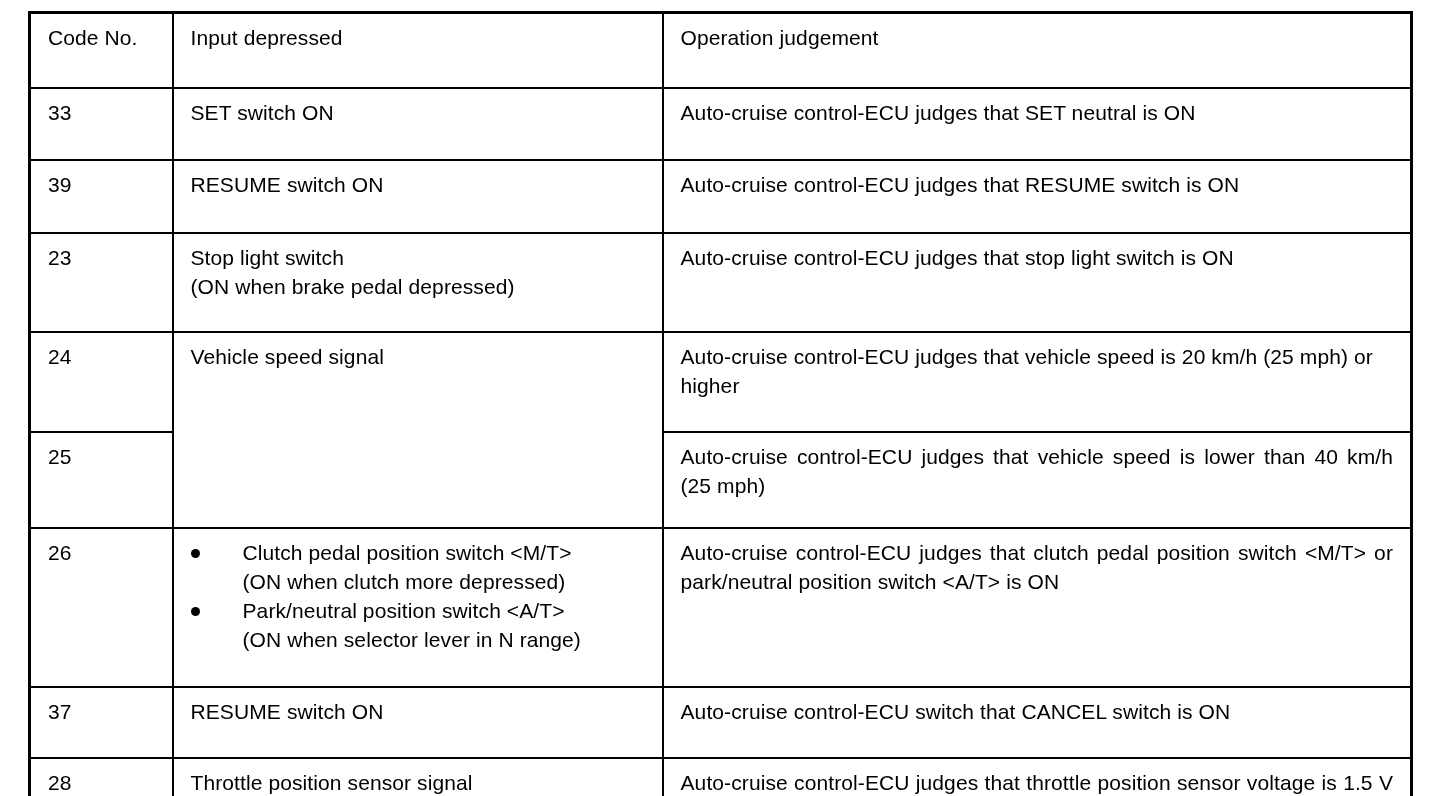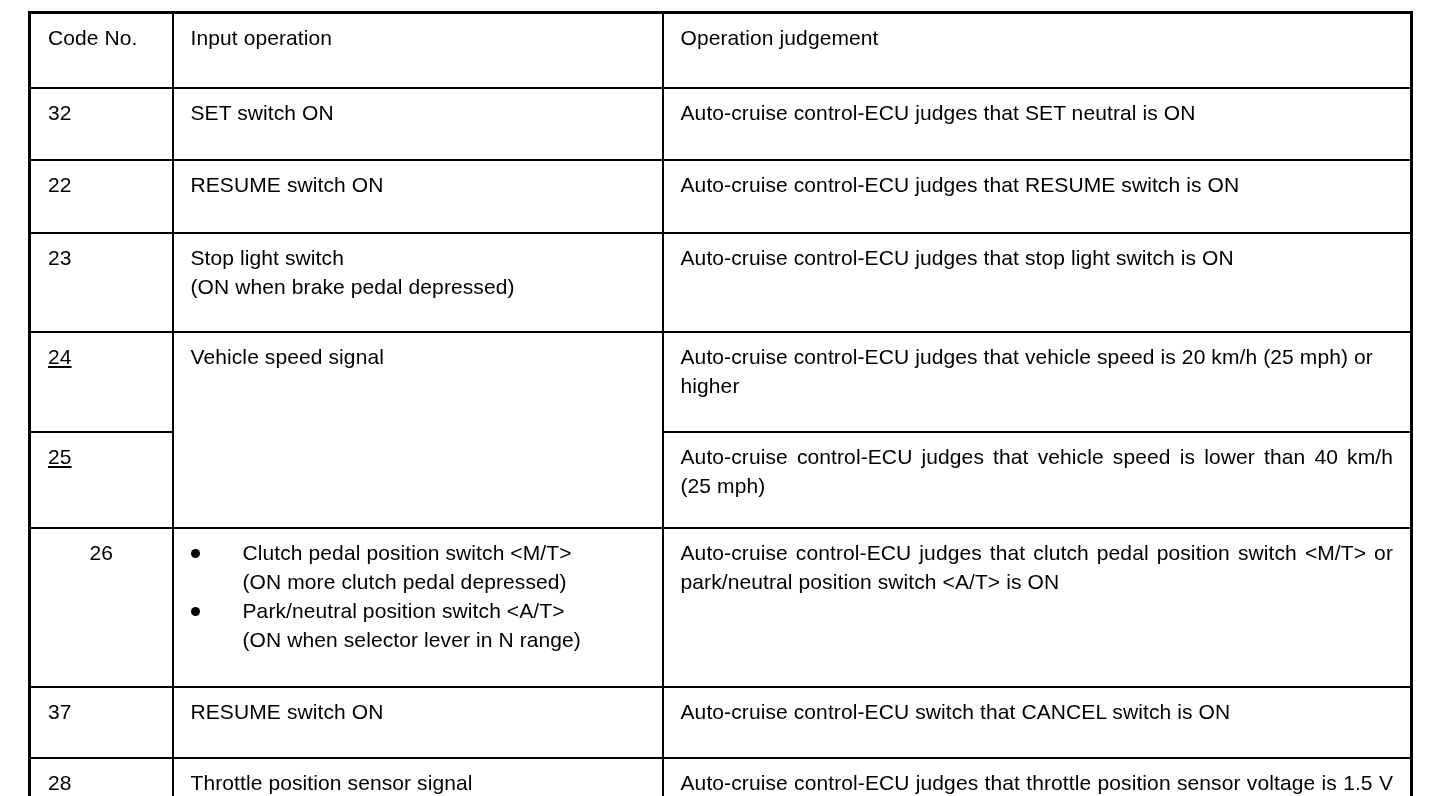--- a/index.html
+++ b/index.html
@@ -109,64 +109,64 @@
   <table id="code-table">
     <colgroup>
       <col class="col-code">
       <col class="col-input">
       <col class="col-judge">
     </colgroup>
     <tbody>
 
       <tr>
         <td class="cell-code" style="height:58px;">Code No.</td>
-        <td class="cell-input">Input operation</td>
+        <td class="cell-input">Input depressed</td>
         <td class="cell-judge">Operation judgement</td>
       </tr>
 
       <tr>
-        <td class="cell-code" style="height:55px;">32</td>
+        <td class="cell-code" style="height:55px;">33</td>
         <td class="cell-input">SET switch ON</td>
         <td class="cell-judge">Auto-cruise control-ECU judges that SET neutral is ON</td>
       </tr>
 
       <tr>
-        <td class="cell-code" style="height:56px;">22</td>
+        <td class="cell-code" style="height:56px;">39</td>
         <td class="cell-input">RESUME switch ON</td>
         <td class="cell-judge">Auto-cruise control-ECU judges that RESUME switch is ON</td>
       </tr>
 
       <tr>
         <td class="cell-code" style="height:82px;">23</td>
         <td class="cell-input">
           <span class="nowrap-line">Stop light switch</span>
           <span class="nowrap-line">(ON when brake pedal depressed)</span>
         </td>
         <td class="cell-judge">Auto-cruise control-ECU judges that stop light switch is ON</td>
       </tr>
 
       <tr>
-        <td class="cell-code" style="height:83px;text-decoration:underline;">24</td>
+        <td class="cell-code" style="height:83px;">24</td>
         <td class="cell-input merged-input" rowspan="2">Vehicle speed signal</td>
         <td class="cell-judge">Auto-cruise control-ECU judges that vehicle speed is 20 km/h (25 mph) or higher</td>
       </tr>
 
       <tr>
-        <td class="cell-code" style="height:79px;text-decoration:underline;">25</td>
+        <td class="cell-code" style="height:79px;">25</td>
         <td class="cell-judge justify">Auto-cruise control-ECU judges that vehicle speed is lower than 40 km/h (25 mph)</td>
       </tr>
 
       <tr>
-        <td class="cell-code" style="height:142px;text-align:center;">26</td>
+        <td class="cell-code" style="height:142px;">26</td>
         <td class="cell-input">
           <ul class="bullet-list">
             <li>
               <span class="bullet-dot"></span>
               <span class="nowrap-line">Clutch pedal position switch &lt;M/T&gt;</span>
-              <span class="bullet-sub">(ON more clutch pedal depressed)</span>
+              <span class="bullet-sub">(ON when clutch more depressed)</span>
             </li>
             <li>
               <span class="bullet-dot"></span>
               <span class="nowrap-line">Park/neutral position switch &lt;A/T&gt;</span>
               <span class="bullet-sub">(ON when selector lever in N range)</span>
             </li>
           </ul>
         </td>
         <td class="cell-judge justify">Auto-cruise control-ECU judges that clutch pedal position switch &lt;M/T&gt; or park/neutral position switch &lt;A/T&gt; is ON</td>
       </tr>

